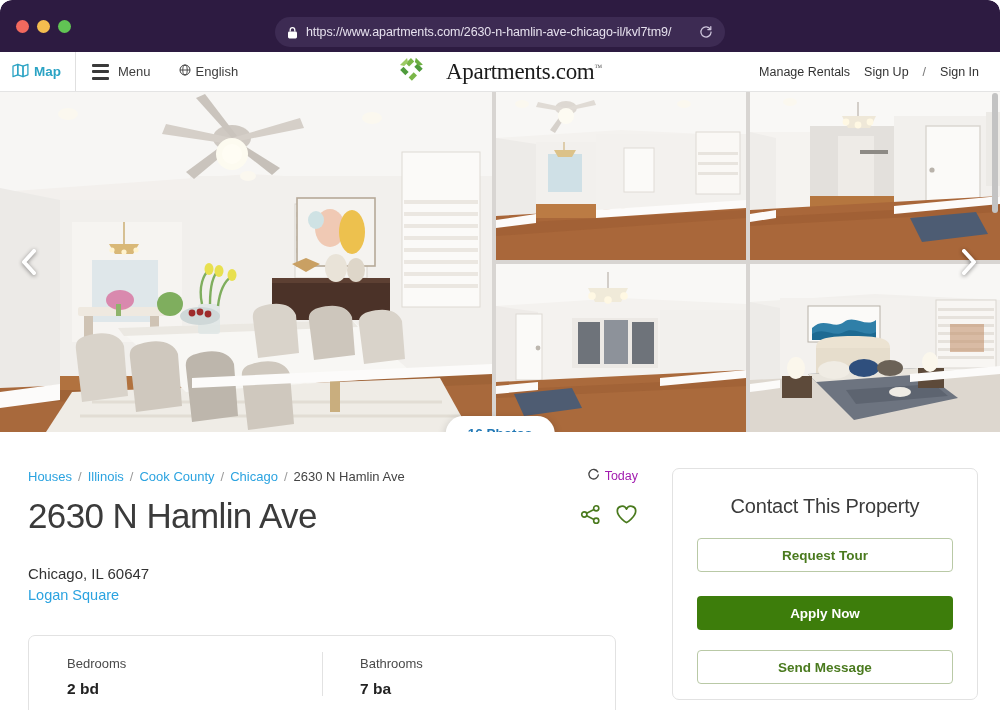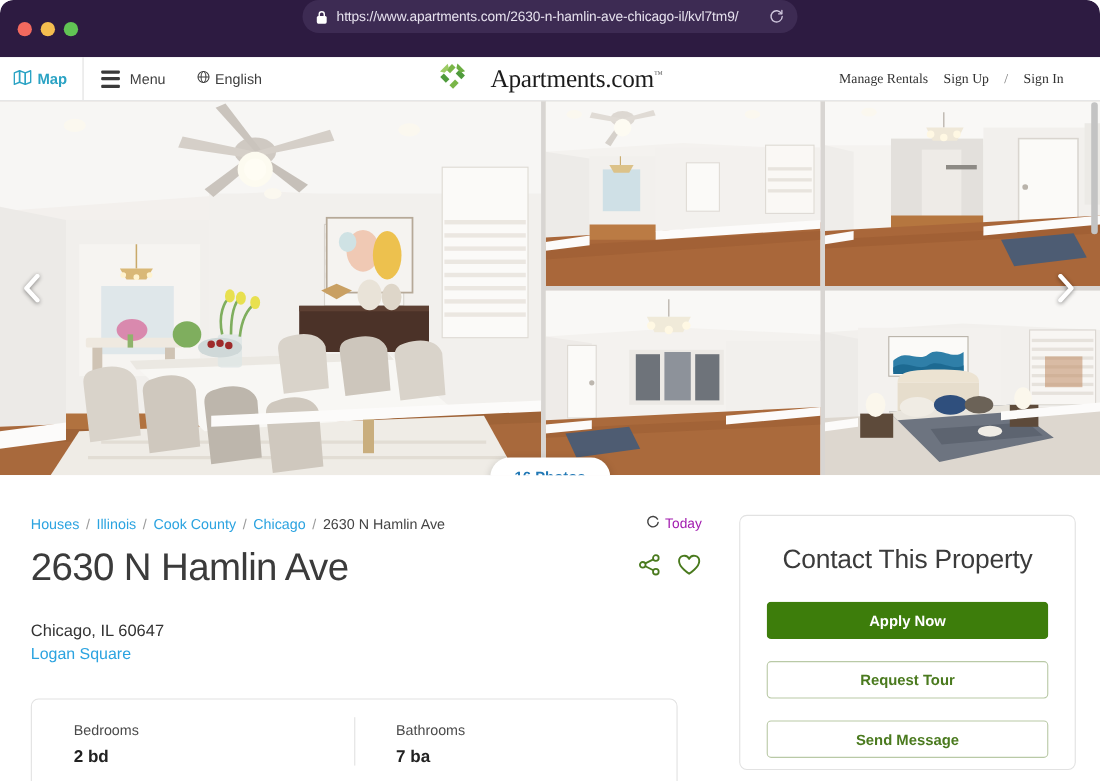--- a/index.html
+++ b/index.html
@@ -27,21 +27,21 @@
     border-radius: 12px 12px 0 0;
   }
   .traffic { display: flex; gap: 8px; margin-left: 16px; }
   .dot { width: 13px; height: 13px; border-radius: 50%; }
   .dot.red { background: #f2695e; }
   .dot.yellow { background: #f4bd4f; }
   .dot.green { background: #61c454; }
 
   .urlbar {
     position: absolute; left: 50%; transform: translateX(-50%);
-    top: 0;
+    top: 17px;
     width: 450px; height: 30px;
     background: #3d2b53;
     border-radius: 15px;
     display: flex; align-items: center;
     padding: 0 12px;
     gap: 8px;
   }
   .lock { flex: 0 0 auto; display: flex; }
   .url-text {
     flex: 1 1 auto;
@@ -85,21 +85,21 @@
     position: absolute; left: 50%; transform: translateX(-50%);
     display: flex; align-items: center; gap: 21px;
   }
   .logo-text {
     font-family: "Liberation Serif", serif;
     font-size: 23px; color: #1b1b1b; letter-spacing: -0.3px;
   }
   .logo-tm { font-size: 8px; vertical-align: super; color: #555; }
   .nav-right {
     margin-left: auto; display: flex; align-items: center; gap: 14px;
-    padding-right: 33px; font-size: 12.5px; color: #333; font-family: Liberation Serif, serif;
+    padding-right: 21px; font-size: 12.5px; color: #333;
   }
   .nav-right .sep { color: #777; }
 
   
   .gallery {
     position: relative;
     height: 340px;
     display: flex; gap: 4px;
     background: #d8d5d2;
     overflow: hidden;
@@ -186,21 +186,21 @@
 
   
   .contact {
     width: 306px; flex: 0 0 306px;
     border: 1px solid #e2e2e2;
     border-radius: 7px;
     padding: 26px 24px 30px;
     height: 232px;
   }
   .contact-title {
-    text-align: center; font-size: 24px; color: #3b3b3b;
+    text-align: center; font-size: 20px; color: #3b3b3b;
     font-weight: 400; letter-spacing: -0.2px;
   }
   .btn {
     display: block; width: 100%;
     margin-top: 18px;
     height: 34px;
     border-radius: 4px;
     font-size: 13.5px; font-weight: 700;
     display: flex; align-items: center; justify-content: center;
     border: 1px solid transparent;
@@ -620,20 +620,20 @@
         </div>
         <div class="stat">
           <div class="stat-label">Bathrooms</div>
           <div class="stat-value">7 ba</div>
         </div>
       </div>
     </div>
 
     <div class="contact">
       <div class="contact-title">Contact This Property</div>
+      <button class="btn ghost">Request Tour</button>
       <button class="btn primary">Apply Now</button>
-      <button class="btn ghost">Request Tour</button>
       <button class="btn ghost">Send Message</button>
     </div>
   </div>
 
   <div class="pagescroll"></div>
 </div>
 
 </body></html>

